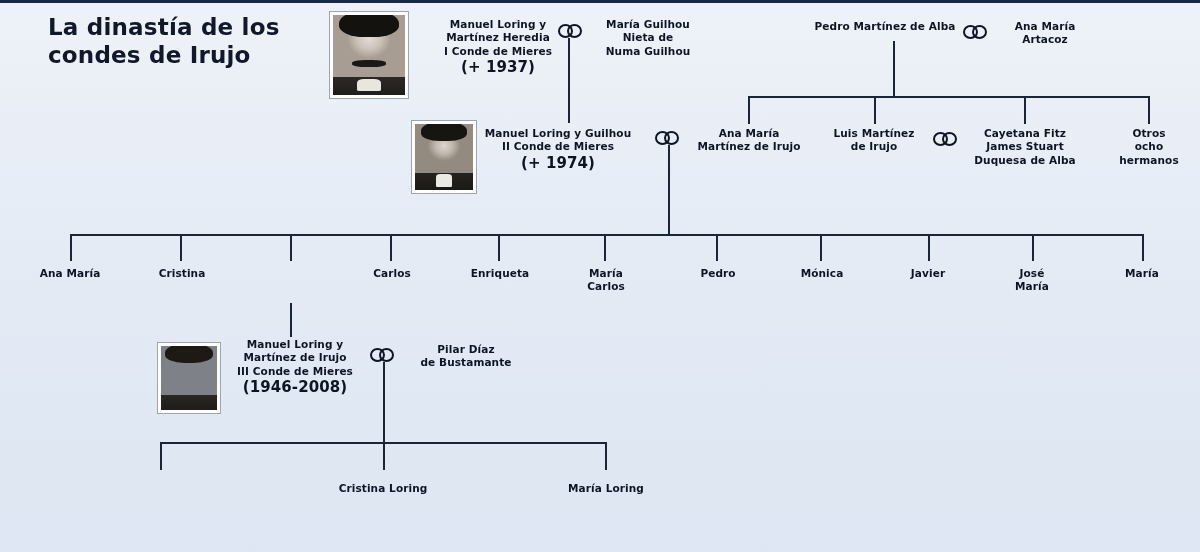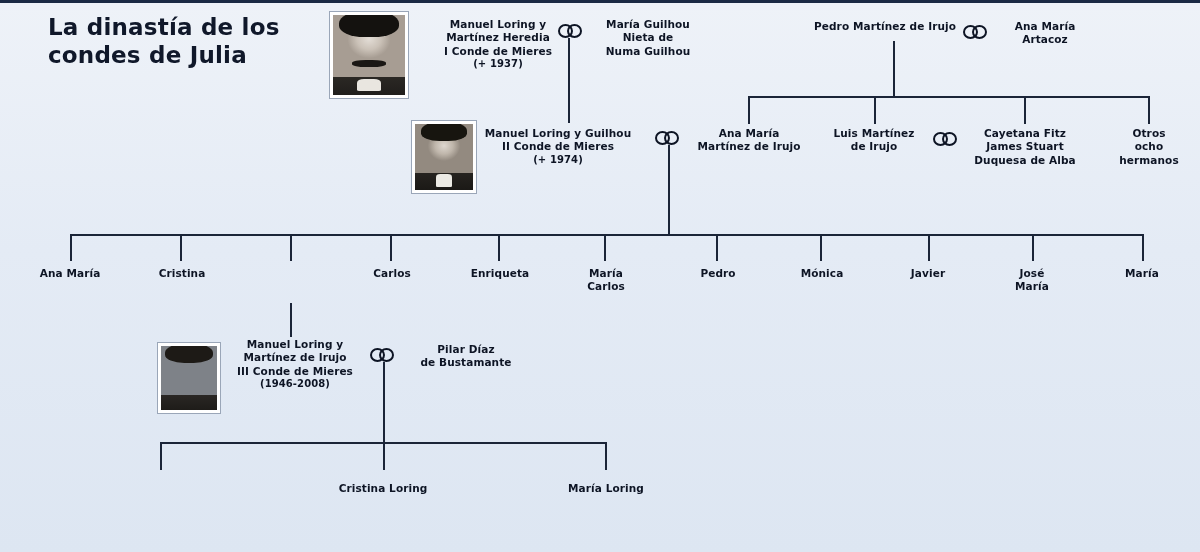--- a/index.html
+++ b/index.html
@@ -36,21 +36,21 @@
     position:absolute;
     text-align:center;
     font-size:10.5px;
     font-weight:bold;
     line-height:1.28;
     color:#0d1424;
     letter-spacing:.1px;
     white-space:nowrap;
   }
   .node .ln{display:block;}
-  .node .small{font-size:10px;}
+  .node .small{font-size:15px;}
 
   
   .photo{
     position:absolute;
     background:#ffffff;
     padding:3px;
     box-sizing:border-box;
     box-shadow:0 0 0 1px #9aa6b8;
   }
   .photo .inner{
@@ -136,21 +136,21 @@
   .v{position:absolute;width:2px;background:#1b2538;}
   .h{position:absolute;height:2px;background:#1b2538;}
 </style>
 </head>
 <body>
 
 <div id="canvas">
 
   <div class="title">
     <span>La dinastía de los</span>
-    <span>condes de Julia</span>
+    <span>condes de Irujo</span>
   </div>
 
   <div class="photo pf1" style="left:330px;top:9px;width:78px;height:86px;">
     <div class="inner">
         <div class="hair"></div>
         <div class="mous"></div>
         <div class="collar"></div>
       </div>
   </div>
 
@@ -166,21 +166,21 @@
       <i class="b"></i>
   </div>
 
   <div class="node" style="left:578px;top:15px;width:140px;">
     <span class="ln">María Guilhou</span>
     <span class="ln">Nieta de</span>
     <span class="ln">Numa Guilhou</span>
   </div>
 
   <div class="node" style="left:780px;top:17px;width:210px;">
-    <span class="ln">Pedro Martínez de Irujo</span>
+    <span class="ln">Pedro Martínez de Alba</span>
   </div>
 
   <div class="marriage" style="left:963px;top:22px;">
     <i class="a"></i>
       <i class="b"></i>
   </div>
 
   <div class="node" style="left:990px;top:17px;width:110px;">
     <span class="ln">Ana María</span>
     <span class="ln">Artacoz</span>

